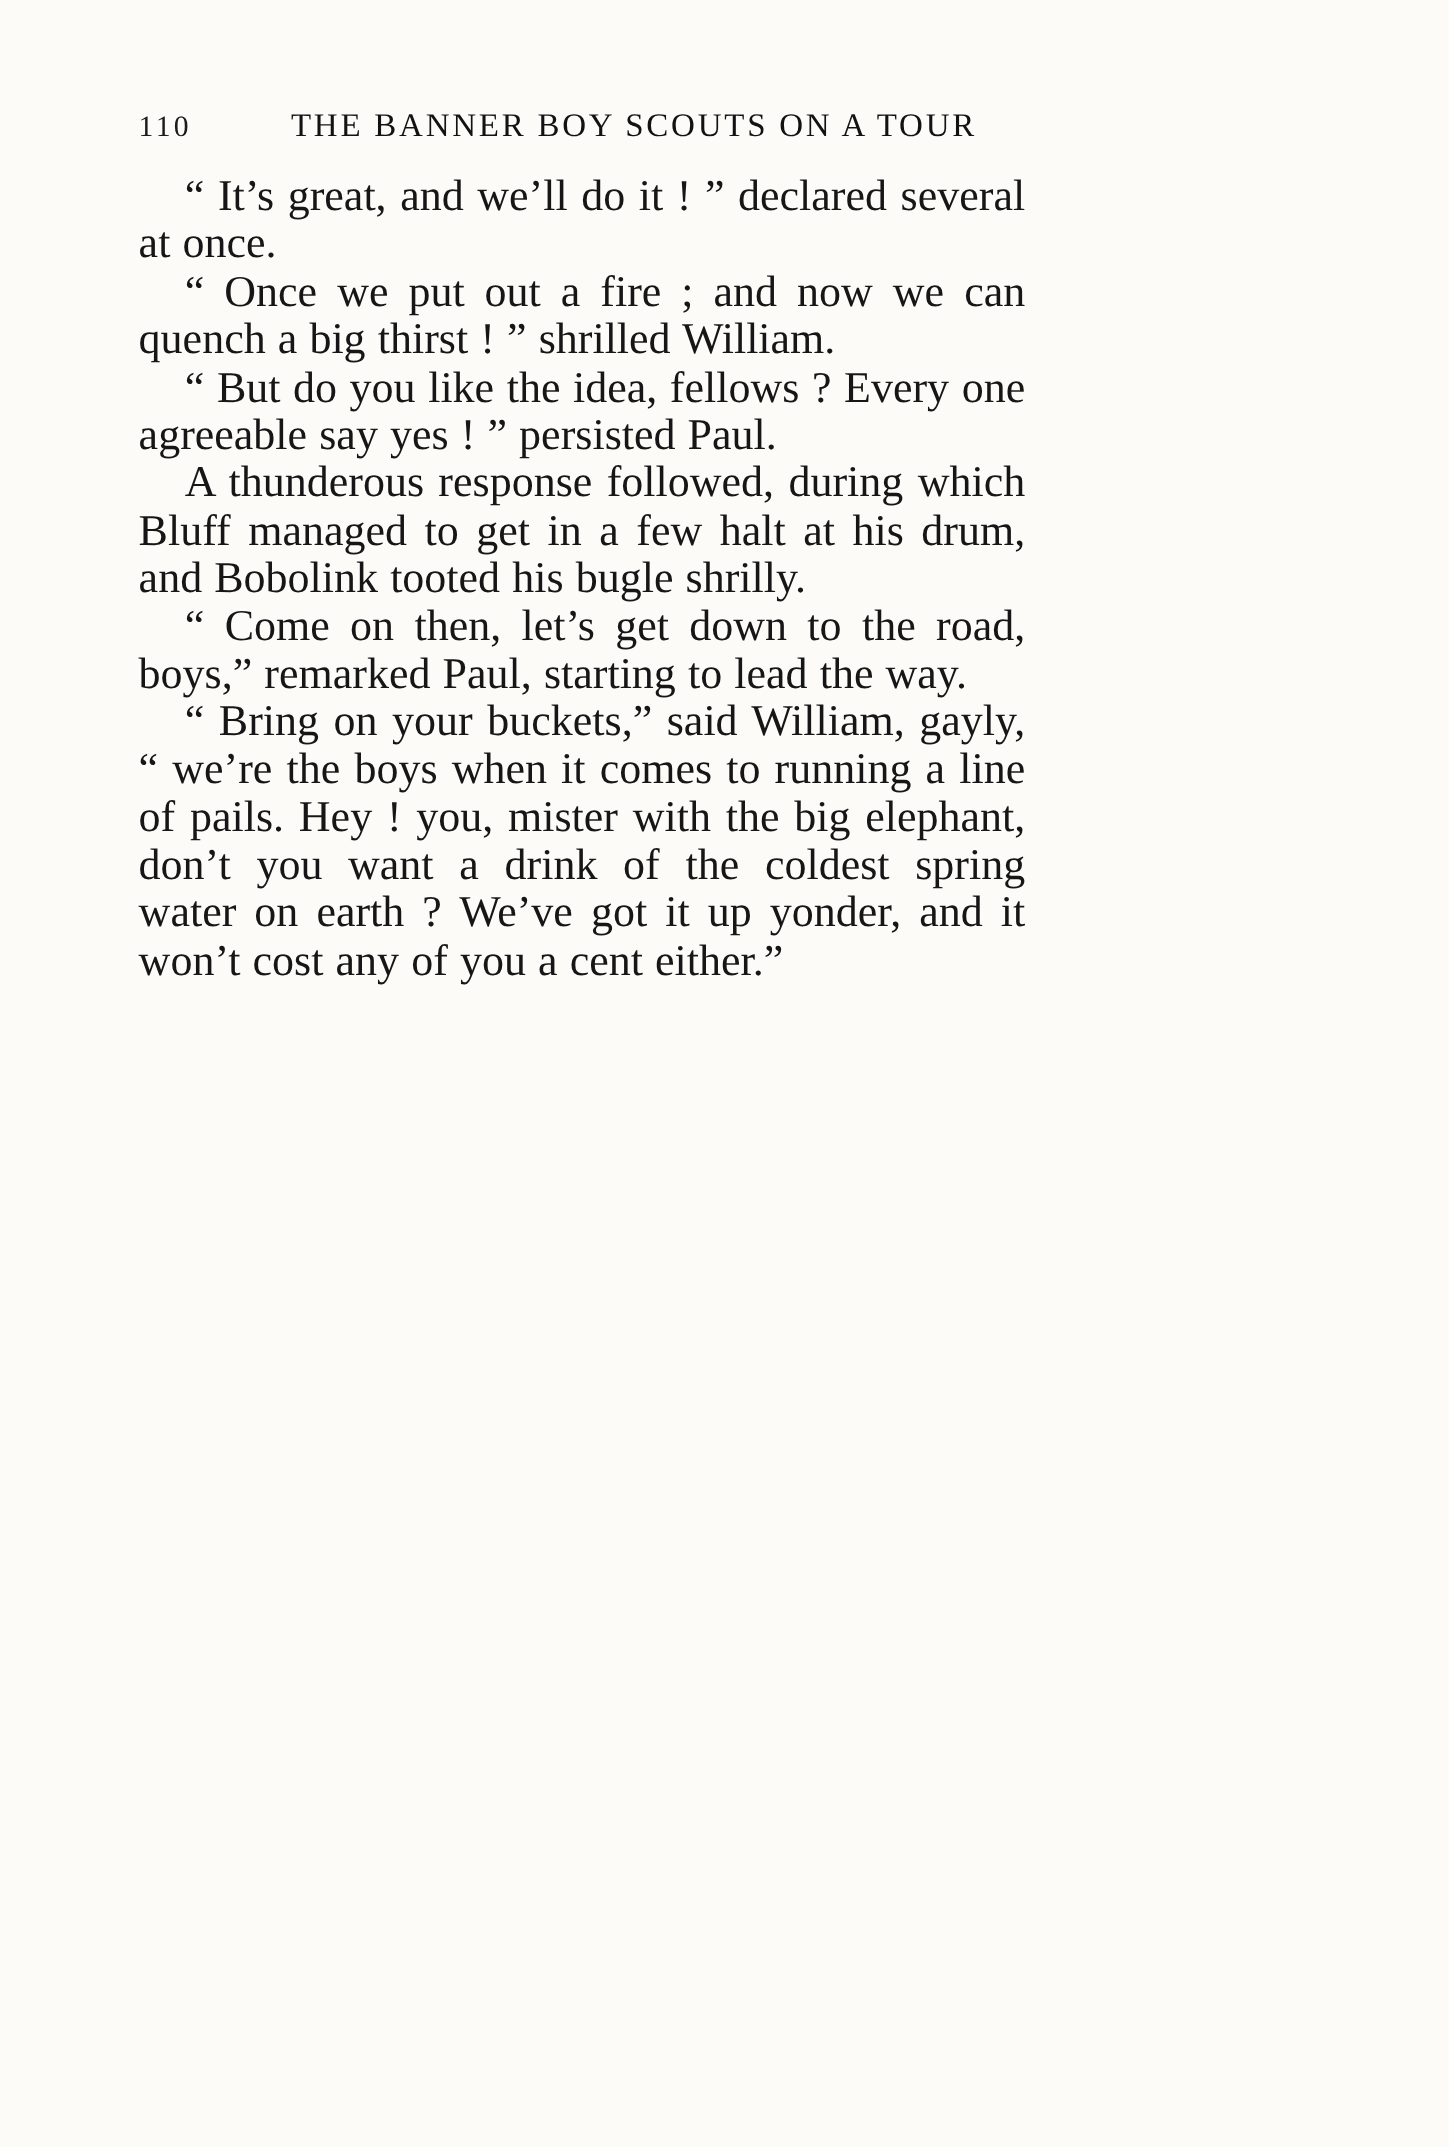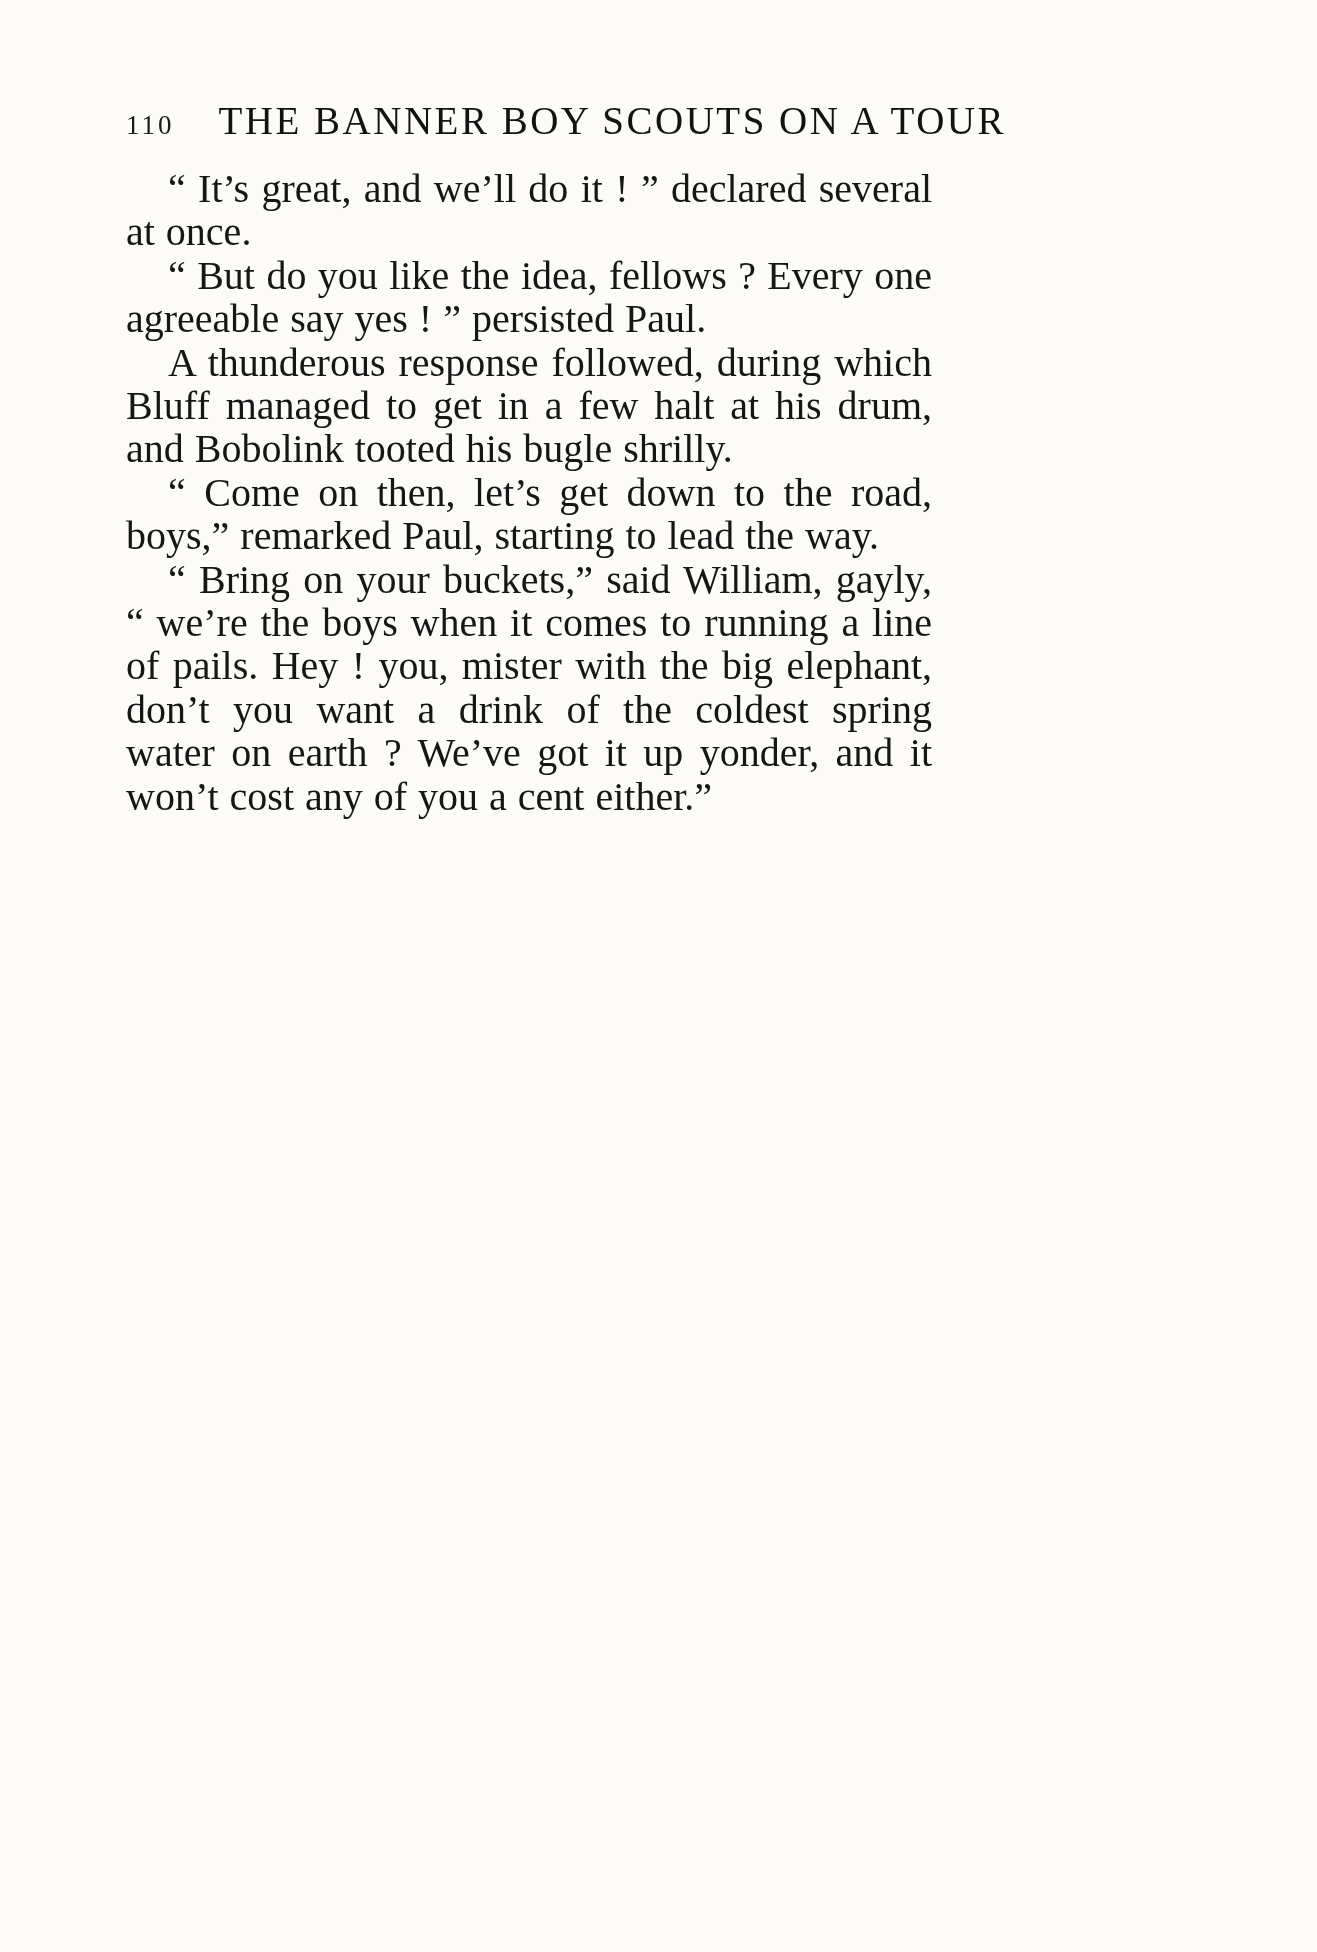--- a/index.html
+++ b/index.html
@@ -24,27 +24,28 @@
   }
   .page-header {
     display: flex;
     align-items: baseline;
     margin-bottom: 24px;
     white-space: nowrap;
   }
   .page-number {
     font-size: 27px;
     letter-spacing: 3px;
-    margin-right: 44px;
+    margin-right: 68px;
     color: #1b1b1b;
   }
   .header-title {
-    font-size: 39px;
+    font-size: 30px;
     letter-spacing: 2.5px;
     color: #121212;
+    margin-left: 22px;
   }
   .page-body p {
     margin: 0;
     font-size: 40px;
     line-height: 43.4px;
     text-align: justify;
     text-indent: 42px;
     color: #161616;
     word-spacing: 1px;
   }
@@ -55,20 +56,21 @@
 <div class="page">
   <div class="text-block">
 
     <header class="page-header">
       <span class="page-number">110</span>
       <span class="header-title">THE BANNER BOY SCOUTS ON A TOUR</span>
     </header>
 
     <main class="page-body">
       <p>“&nbsp;It’s great, and we’ll do it&nbsp;!&nbsp;” declared several at once.</p>
+      <p>“&nbsp;Once we put out a fire&nbsp;; and now we can quench a big thirst&nbsp;!&nbsp;” shrilled William.</p>
       <p>“&nbsp;But do you like the idea, fellows&nbsp;?  Every one agreeable say yes&nbsp;!&nbsp;” persisted Paul.</p>
       <p>A thunderous response followed, during which Bluff managed to get in a few halt at his drum, and Bobolink tooted his bugle shrilly.</p>
       <p>“&nbsp;Come on then, let’s get down to the road, boys,” remarked Paul, starting to lead the way.</p>
       <p>“&nbsp;Bring on your buckets,” said William, gayly, “&nbsp;we’re the boys when it comes to running a line of pails.  Hey&nbsp;! you, mister with the big elephant, don’t you want a drink of the coldest spring water on earth&nbsp;?  We’ve got it up yonder, and it won’t cost any of you a cent either.”</p>
     </main>
 
   </div>
 </div>
 
 </body></html>

